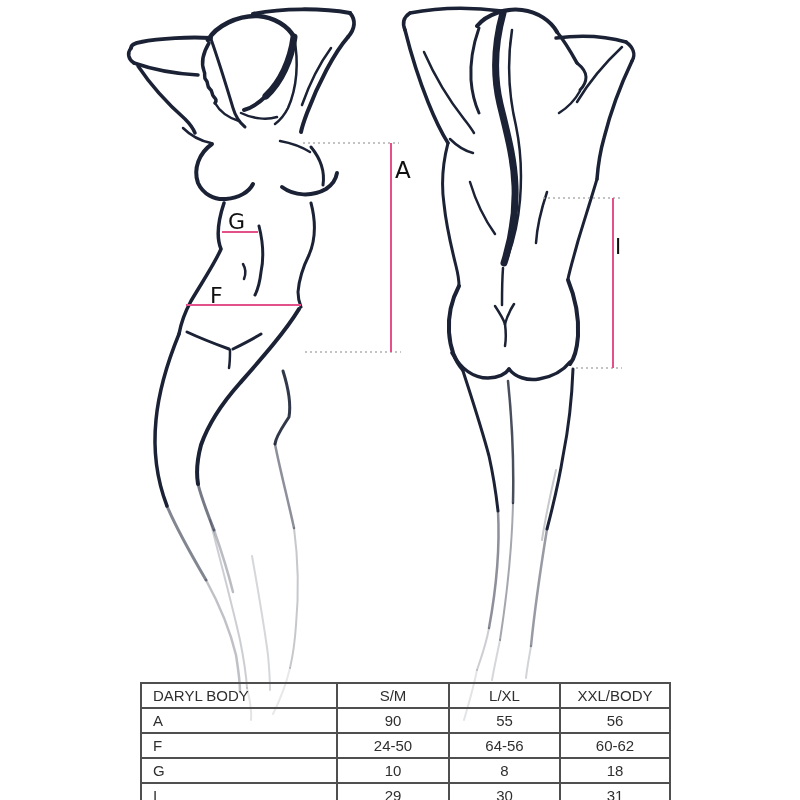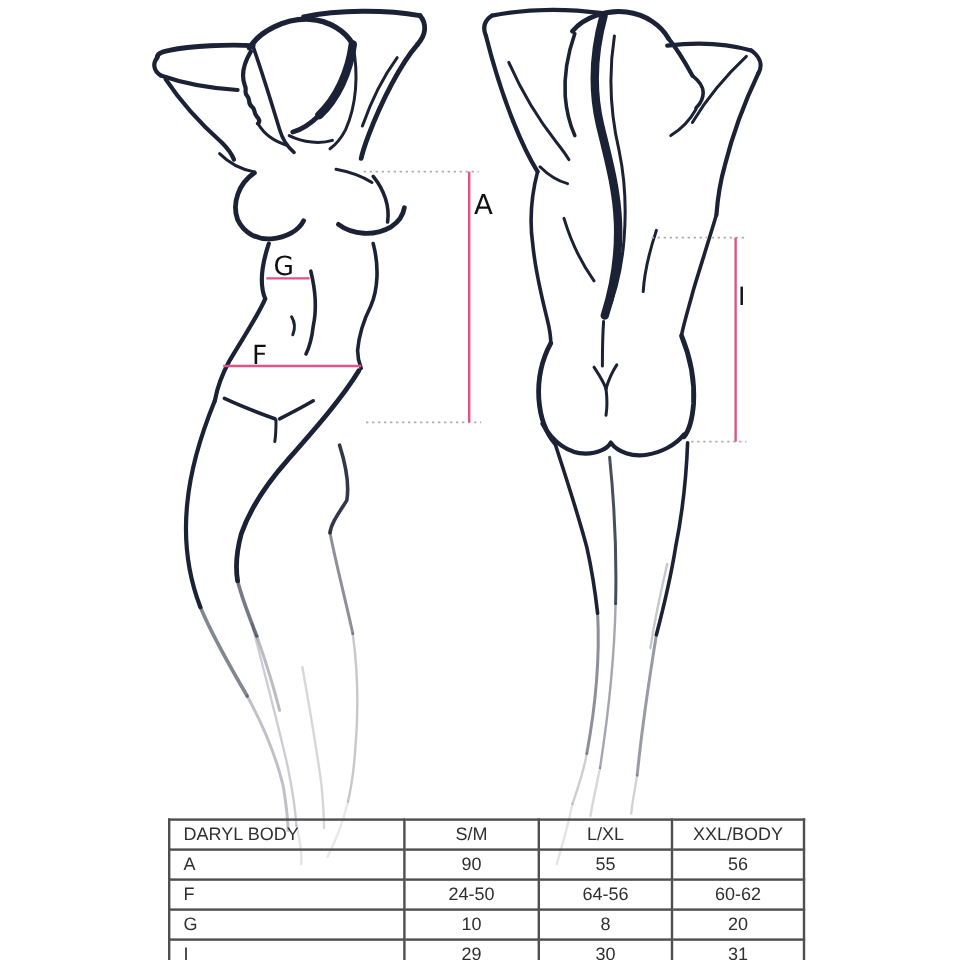--- a/index.html
+++ b/index.html
@@ -162,21 +162,21 @@
     <tr>
       <td class="lbl">F</td>
       <td>24-50</td>
       <td>64-56</td>
       <td>60-62</td>
     </tr>
     <tr>
       <td class="lbl">G</td>
       <td>10</td>
       <td>8</td>
-      <td>20</td>
+      <td>18</td>
     </tr>
     <tr>
       <td class="lbl">I</td>
       <td>29</td>
       <td>30</td>
       <td>31</td>
     </tr>
   </tbody>
 </table>
 

